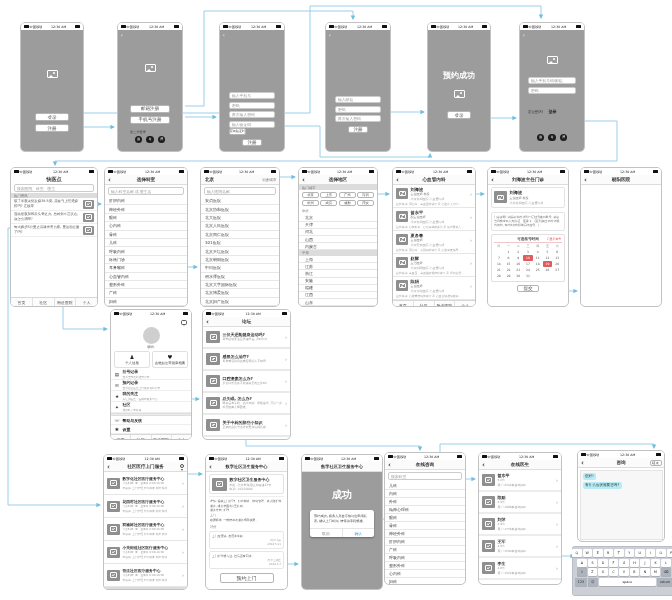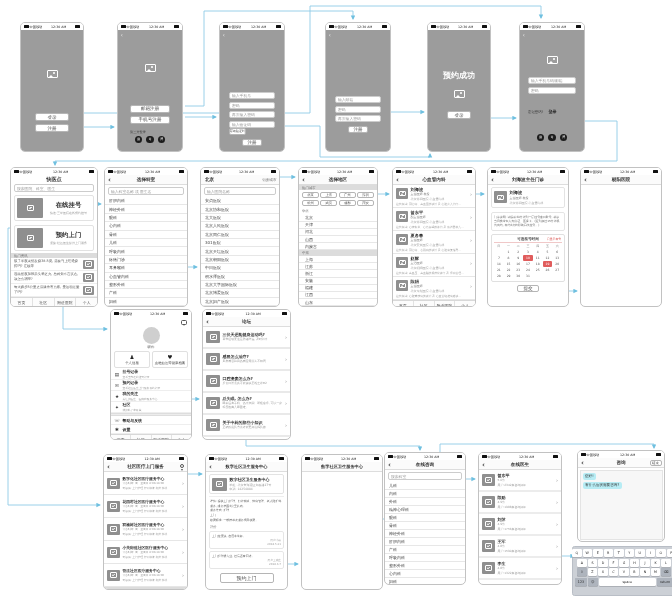--- a/index.html
+++ b/index.html
@@ -266,42 +266,20 @@
         <span class="sig">
           <span class="sigbar"></span>
           <span>中国移动</span>
         </span>
         <span>12:30 AM</span>
         <span class="bat"></span>
       </div>
   <div class="body">
     <div class="htitle">快医点</div>
     <div class="input" style="margin:0 3px 1px;height:8px;">搜索医院、科室、医生</div>
-    <div style="display:flex;flex-direction:column;">
-
-        <div class="hcard">
-          <div class="thumb" style="width:26px;height:20px;">
-              <span class="ph-ico s"></span>
-            </div>
-          <div class="hcardtx">
-              <b>在线挂号</b>
-              <span>快速·三甲医院在线预约挂号</span>
-            </div>
-        </div>
-
-        <div class="hcard">
-          <div class="thumb" style="width:26px;height:20px;">
-              <span class="ph-ico s"></span>
-            </div>
-          <div class="hcardtx">
-              <b>预约上门</b>
-              <span>便捷·社区医生提供上门服务</span>
-            </div>
-        </div>
-      </div>
     <div class="gbar" style="height:5px;">热门资讯</div>
     <div style="display:flex;flex-direction:column;">
 
         <div class="nrow">
           <span class="ntext">孩子半夜突然发烧38.5度, 需要马上吃退烧药吗? 在线等</span>
           <div class="thumb" style="width:11px;height:9px;">
               <span class="ph-ico s"></span>
             </div>
         </div>
 
@@ -941,20 +919,30 @@
         <span class="sig">
           <span class="sigbar"></span>
           <span>中国移动</span>
         </span>
         <span>12:30 AM</span>
         <span class="bat"></span>
       </div>
   <div class="nav">
         <span style="font-size:4.2px;">数字社区卫生服务中心</span>
       </div>
+  <div class="body greybg">
+    <div class="bigmsg" style="font-size:10px;margin-top:16px;">成功</div>
+    <div class="modal">
+      <div class="mtext">预约成功, 服务人员会尽快与您电话联系, 确认上门时间, 请保持手机畅通。</div>
+      <div class="mbtns">
+        <span class="mbtn">取消</span>
+        <span class="mbtn ok">确认</span>
+      </div>
+    </div>
+  </div>
 </div>
 
 <div class="phone" style="left:384px;top:452px;width:82px;height:133px;">
   <div class="sb">
         <span class="sig">
           <span class="sigbar"></span>
           <span>中国移动</span>
         </span>
         <span>12:30 AM</span>
         <span class="bat"></span>

